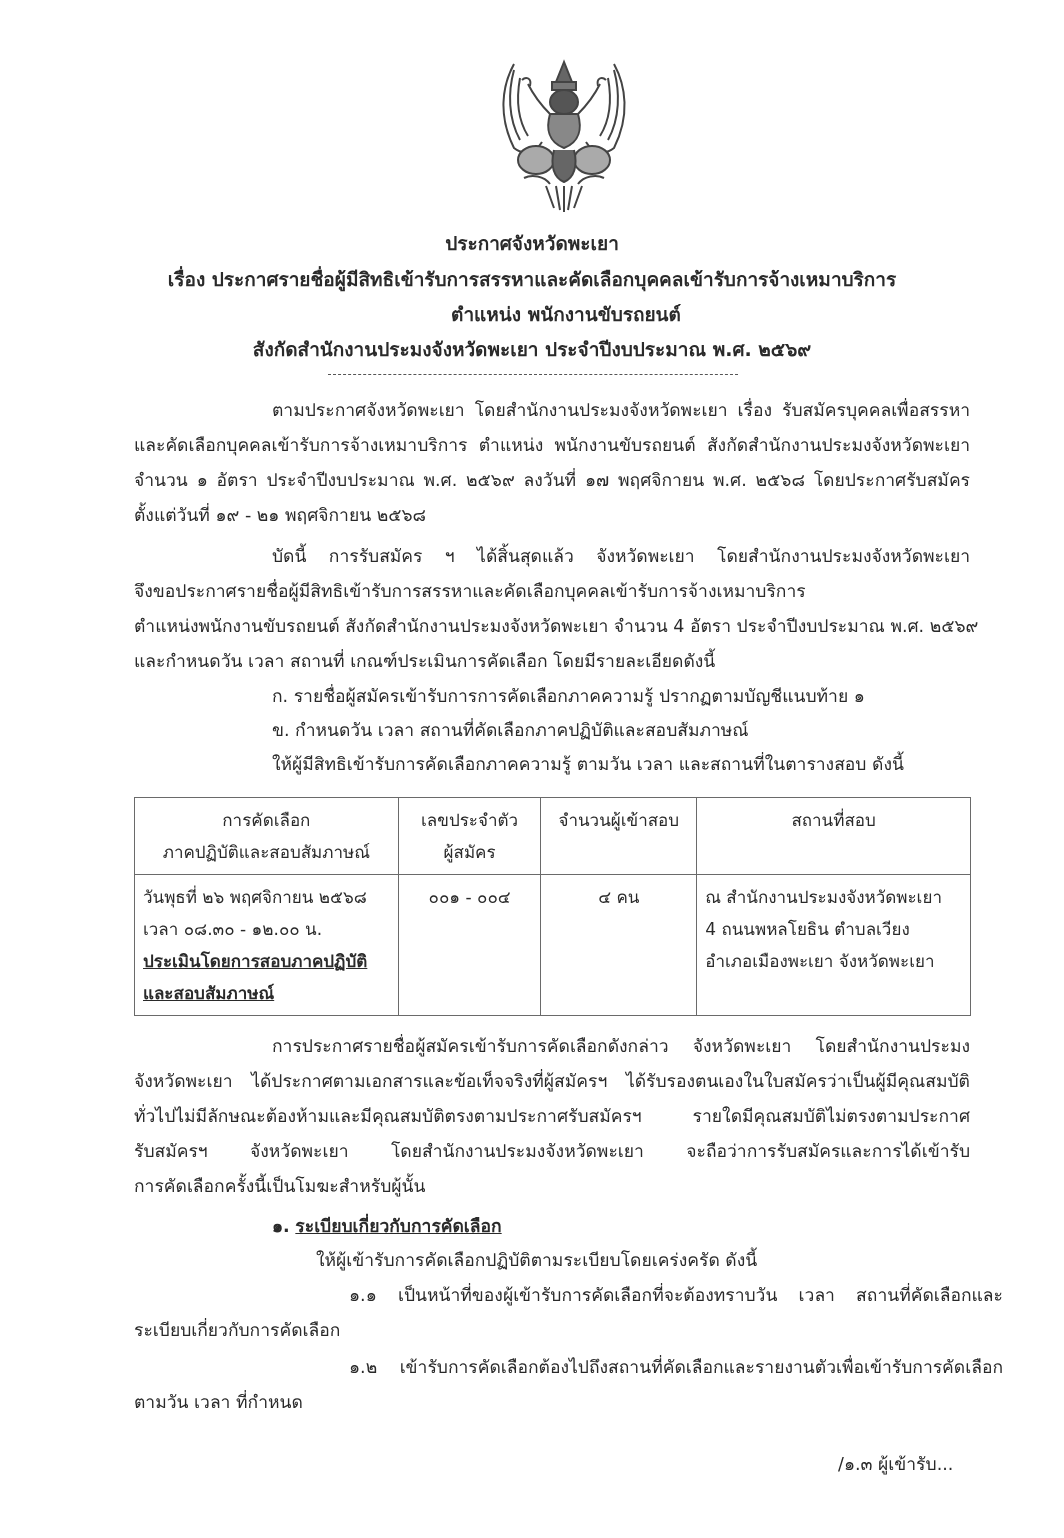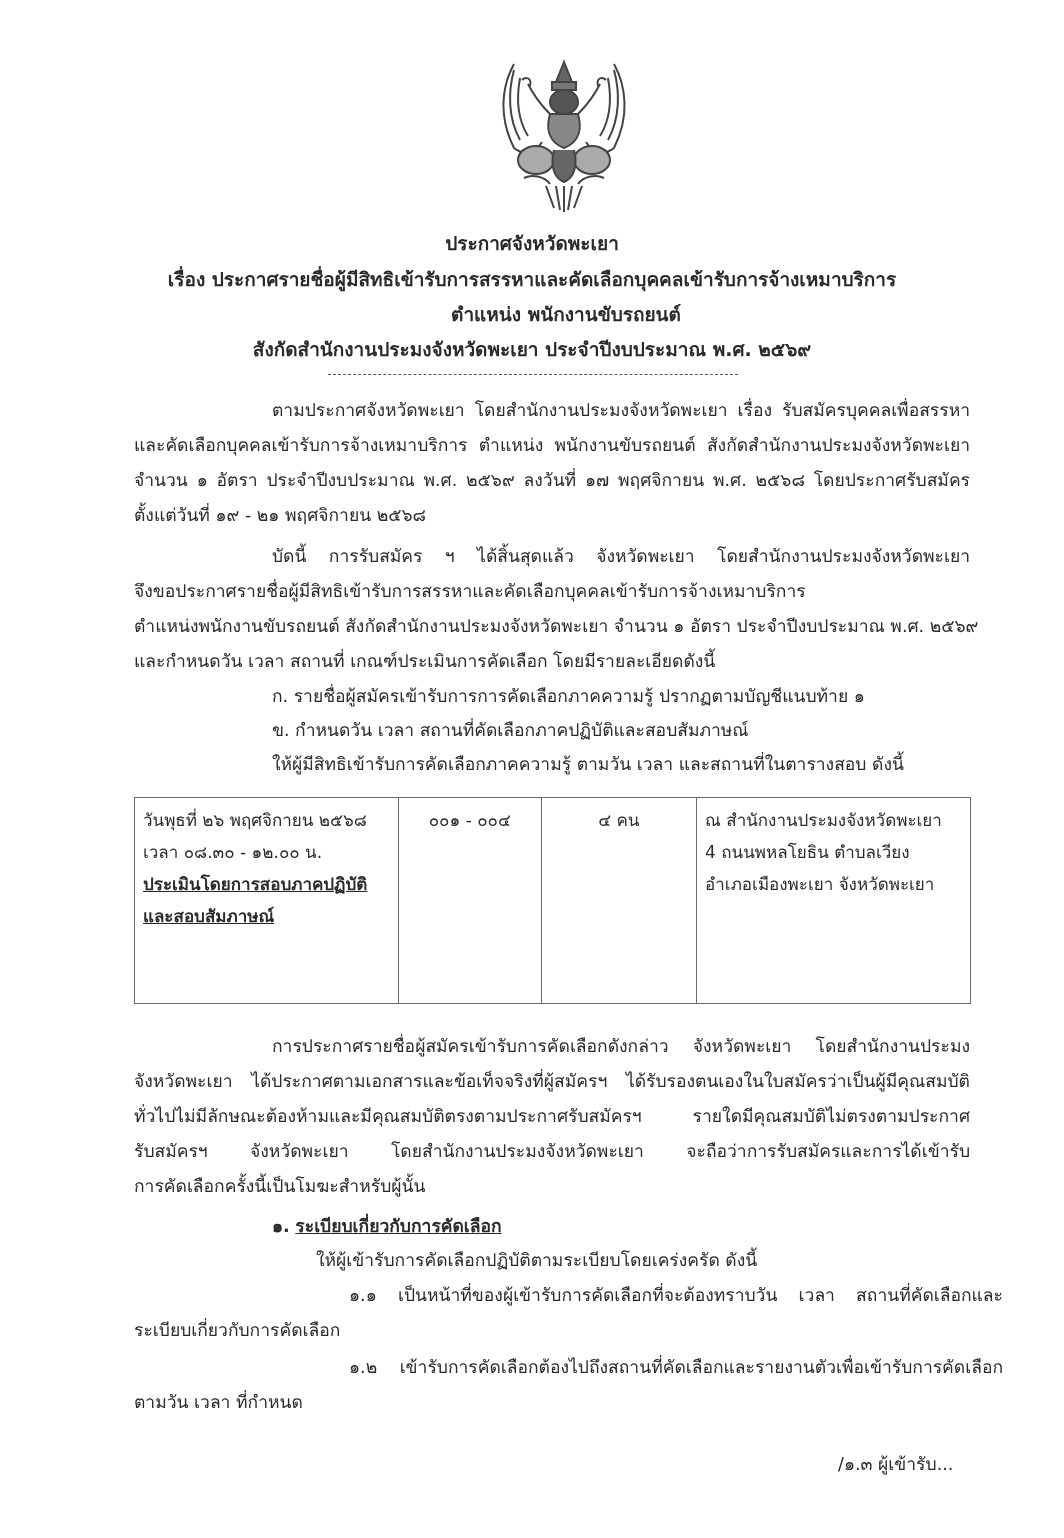--- a/index.html
+++ b/index.html
@@ -73,34 +73,50 @@
   <div class="title-line" style="top:334px;">สังกัดสำนักงานประมงจังหวัดพะเยา ประจำปีงบประมาณ พ.ศ. ๒๕๖๙</div>
   <div class="divider"></div>
 
   <div class="line just ind1" style="top:398px;">ตามประกาศจังหวัดพะเยา โดยสำนักงานประมงจังหวัดพะเยา เรื่อง รับสมัครบุคคลเพื่อสรรหา</div>
   <div class="line just" style="top:433px;">และคัดเลือกบุคคลเข้ารับการจ้างเหมาบริการ ตำแหน่ง พนักงานขับรถยนต์ สังกัดสำนักงานประมงจังหวัดพะเยา</div>
   <div class="line just" style="top:468px;">จำนวน ๑ อัตรา ประจำปีงบประมาณ พ.ศ. ๒๕๖๙ ลงวันที่ ๑๗ พฤศจิกายน พ.ศ. ๒๕๖๘ โดยประกาศรับสมัคร</div>
   <div class="line flush" style="top:503px;">ตั้งแต่วันที่ ๑๙ - ๒๑ พฤศจิกายน ๒๕๖๘</div>
 
   <div class="line just ind1" style="top:544px;">บัดนี้ การรับสมัคร ฯ ได้สิ้นสุดแล้ว จังหวัดพะเยา โดยสำนักงานประมงจังหวัดพะเยา</div>
   <div class="line just" style="top:579px;">จึงขอประกาศรายชื่อผู้มีสิทธิเข้ารับการสรรหาและคัดเลือกบุคคลเข้ารับการจ้างเหมาบริการ</div>
-  <div class="line just" style="top:614px;">ตำแหน่งพนักงานขับรถยนต์ สังกัดสำนักงานประมงจังหวัดพะเยา จำนวน ๑ อัตรา ประจำปีงบประมาณ พ.ศ. ๒๕๖๙</div>
+  <div class="line just" style="top:614px;">ตำแหน่งพนักงานขับรถยนต์ สังกัดสำนักงานประมงจังหวัดพะเยา จำนวน 4 อัตรา ประจำปีงบประมาณ พ.ศ. ๒๕๖๙</div>
   <div class="line flush" style="top:649px;">และกำหนดวัน เวลา สถานที่ เกณฑ์ประเมินการคัดเลือก โดยมีรายละเอียดดังนี้</div>
   <div class="line ind1" style="top:684px;">ก. รายชื่อผู้สมัครเข้ารับการการคัดเลือกภาคความรู้ ปรากฏตามบัญชีแนบท้าย ๑</div>
   <div class="line ind1" style="top:718px;">ข. กำหนดวัน เวลา สถานที่คัดเลือกภาคปฏิบัติและสอบสัมภาษณ์</div>
   <div class="line ind1" style="top:752px;">ให้ผู้มีสิทธิเข้ารับการคัดเลือกภาคความรู้ ตามวัน เวลา และสถานที่ในตารางสอบ ดังนี้</div>
 
   <table class="exam">
     <colgroup>
       <col style="width:264px">
         <col style="width:143px">
         <col style="width:156px">
         <col style="width:274px">
     </colgroup>
     <tbody>
+        <tr>
+      <th>
+        <span class="cell-line">การคัดเลือก</span>
+        <span class="cell-line">ภาคปฏิบัติและสอบสัมภาษณ์</span>
+      </th>
+      <th>
+        <span class="cell-line">เลขประจำตัว</span>
+        <span class="cell-line">ผู้สมัคร</span>
+      </th>
+      <th>
+        <span class="cell-line">จำนวนผู้เข้าสอบ</span>
+      </th>
+      <th>
+        <span class="cell-line">สถานที่สอบ</span>
+      </th>
+    </tr>
     <tr>
       <td>
         <span class="cell-line">วันพุธที่ ๒๖ พฤศจิกายน ๒๕๖๘</span>
         <span class="cell-line">เวลา ๐๘.๓๐ - ๑๒.๐๐ น.</span>
         <span class="cell-line u b">ประเมินโดยการสอบภาคปฏิบัติ</span>
         <span class="cell-line u b">และสอบสัมภาษณ์</span>
       </td>
       <td class="c-center">
         <span class="cell-line">๐๐๑ - ๐๐๔</span>
       </td>

